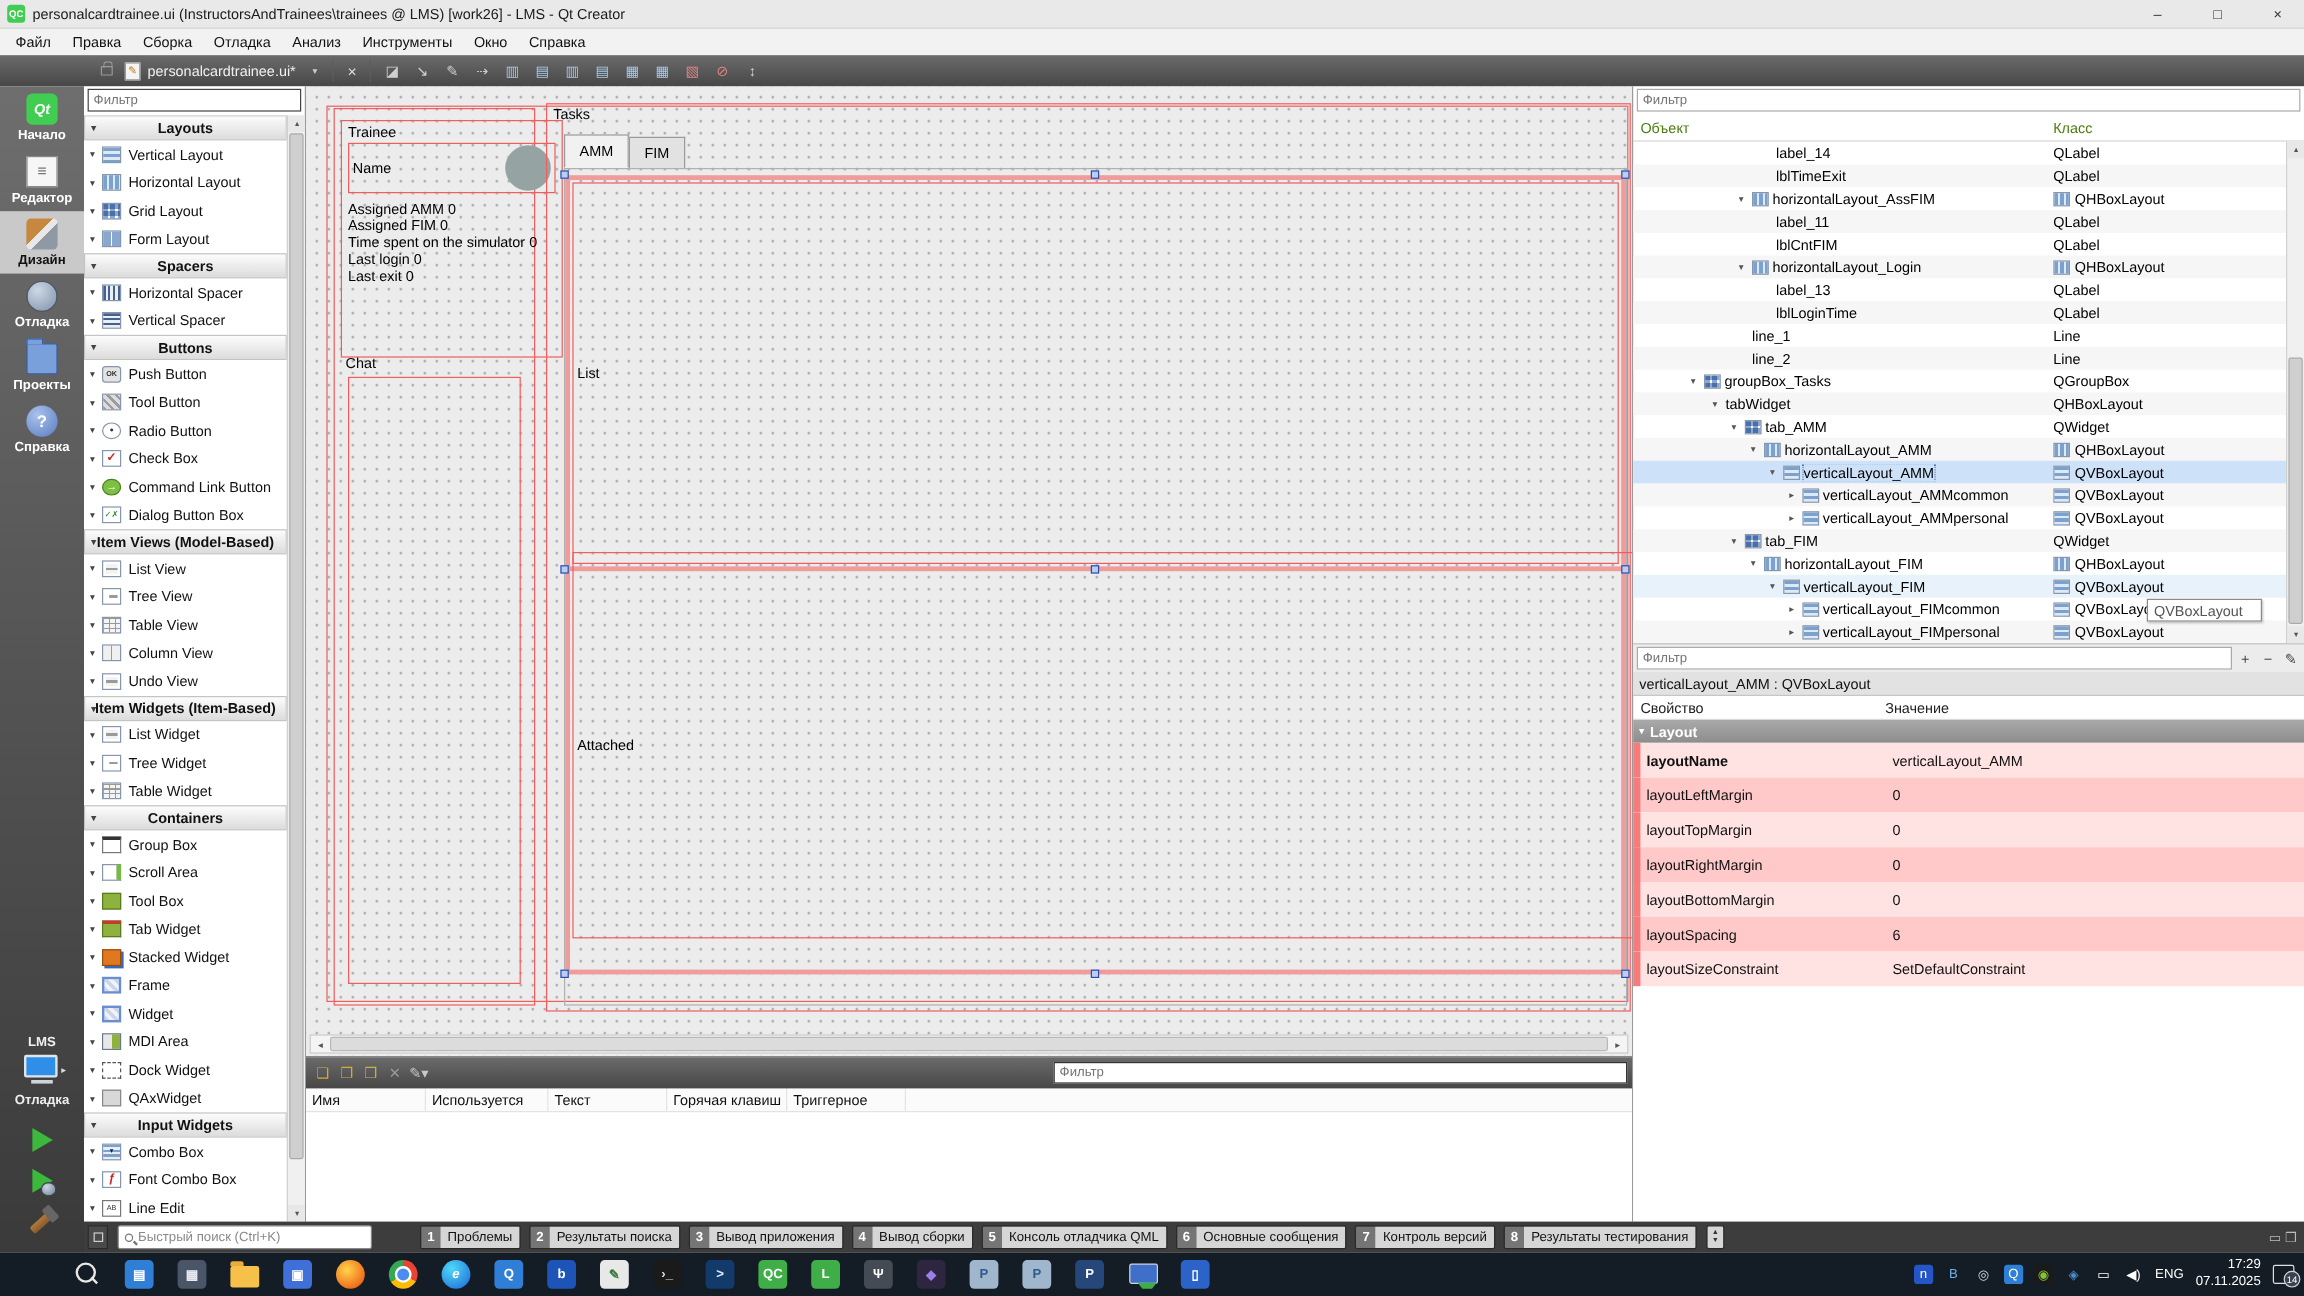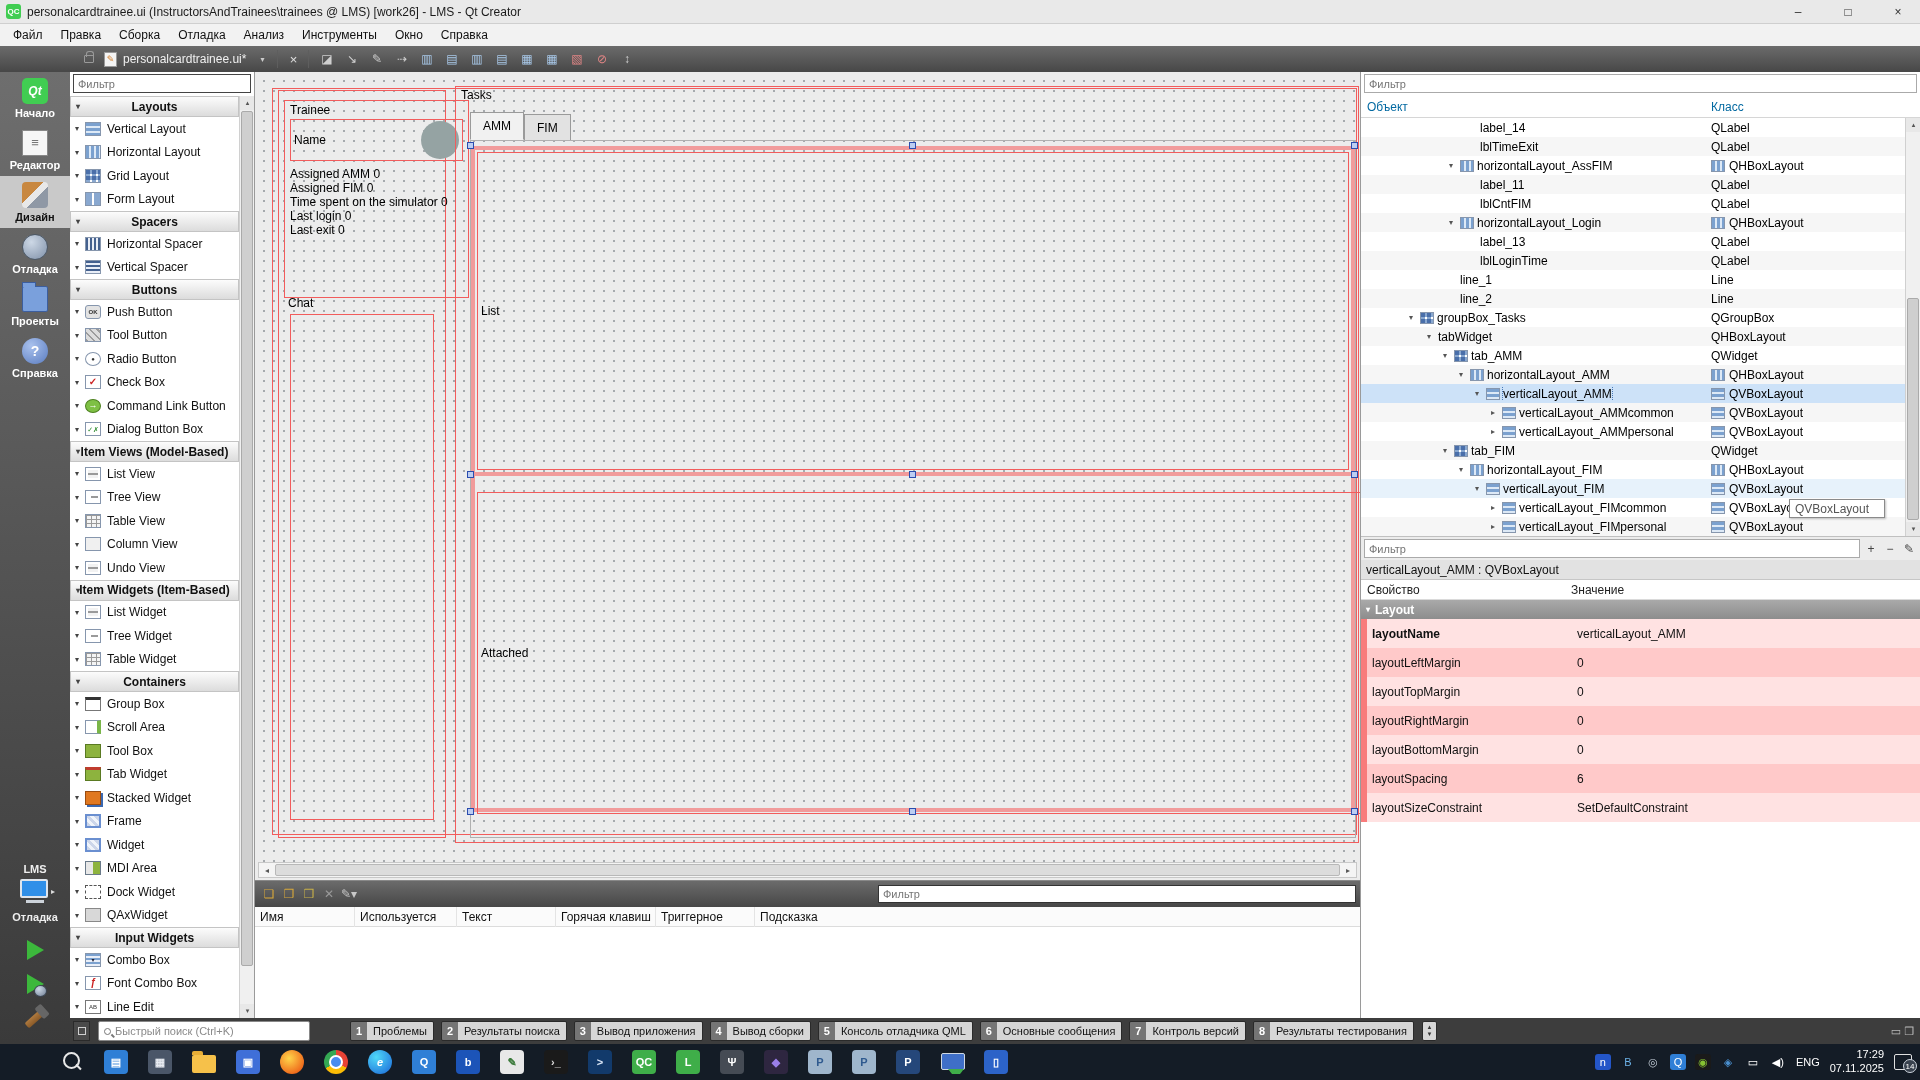--- a/index.html
+++ b/index.html
@@ -112,21 +112,21 @@
   .ae-header{height:20px;display:flex;align-items:center;background:#fbfbfb;border-bottom:1px solid #dcdcdc;flex:none}
   .ae-col{padding-left:5px;border-right:1px solid #e4e4e4;height:20px;display:flex;align-items:center;color:#111}
   .ae-body{flex:1;background:#fff}
   .ae-tabs{height:21px;background:#d6d6d6;border-top:1px solid #aaa;display:flex;align-items:flex-end;flex:none}
   .ae-tab{height:20px;display:flex;align-items:center;padding:0 12px;border-right:1px solid #b8b8b8;background:#dcdcdc;color:#222}
   .ae-tab.active{background:#f6f6f6;border-top:1px solid #999;border-right:1px solid #999}
   
   #rightpanel{position:absolute;left:1360px;top:72px;width:560px;height:946px;background:#fff;border-left:1px solid #9a9a9a;display:flex;flex-direction:column}
   .oi-filter{height:24px;padding:2px 3px;flex:none}
   .oi-filter input,.pe-filter input{width:100%;height:19px;border:1px solid #aaa;padding:0 4px;font:11px "Liberation Sans",sans-serif;color:#777}
-  .oi-head{height:22px;display:flex;align-items:center;border-bottom:1px solid #d6d6d6;flex:none;color:#0369a1}
+  .oi-head{height:22px;display:flex;align-items:center;border-bottom:1px solid #d6d6d6;flex:none;color:#4d7c0f}
   .oi-head .c1{flex:0 0 350px;padding-left:6px}
   .oi-tree{height:418px;overflow:hidden;position:relative;flex:none}
   .oi-row{display:flex;height:19px;align-items:center}
   .oi-row:nth-of-type(even){background:#f6f6f6}
   .oi-row.selected{background:#cde2f8}
   .oi-row.hovered{background:#e7f2fb}
   .oi-name{flex:0 0 350px;display:flex;align-items:center;gap:3px;overflow:hidden}
   .oi-cls{flex:1;display:flex;align-items:center;gap:4px;overflow:hidden}
   .exp{width:12px;text-align:center;color:#555;font-size:8px;flex:none}
   .oi-row .wicon{width:14px;height:12px}
@@ -639,21 +639,21 @@
         <span class="tab active">AMM</span><span class="tab">FIM</span>
       </span>
     </div>
     <div style="position:absolute;left:215px;top:68px;width:886px;height:698px;border:1px solid #b0b0b0"></div>
 
     <div class="selframe" style="left:216px;top:74px;width:884px;height:666px"></div>
     <div style="position:absolute;left:216px;top:400px;width:884px;height:4px;background:#f19b9b"></div>
     <div class="innerbox" style="left:222px;top:80px;width:872px;height:318px">
       <span>List</span>
     </div>
-    <div class="innerbox" style="left:222px;top:420px;width:1006px;height:322px">
+    <div class="innerbox" style="left:222px;top:388px;width:1006px;height:322px">
       <span>Attached</span>
     </div>
     <div class="hdl" style="left:212px;top:70px"></div>
     <div class="hdl" style="left:654px;top:70px"></div>
     <div class="hdl" style="left:1096px;top:70px"></div>
     <div class="hdl" style="left:212px;top:399px"></div>
     <div class="hdl" style="left:654px;top:399px"></div>
     <div class="hdl" style="left:1096px;top:399px"></div>
     <div class="hdl" style="left:212px;top:736px"></div>
     <div class="hdl" style="left:654px;top:736px"></div>
@@ -676,21 +676,20 @@
           <span class="ae-tool i-configure-actions" style="color: rgb(200, 200, 200);">✎▾</span>
       </span>
       <input readonly="" placeholder="Фильтр" style="">
     </div>
     <div class="ae-header">
       <span class="ae-col" style="width:100px">Имя</span>
       <span class="ae-col" style="width:102px">Используется</span>
       <span class="ae-col" style="width:99px">Текст</span>
       <span class="ae-col" style="width:100px">Горячая клавиш</span>
       <span class="ae-col" style="width:99px">Триггерное</span>
-      <span class="ae-col" style="flex:1;border-right:none">Подсказка</span>
     </div>
     <div class="ae-body"></div>
   </div>
 
   <div id="rightpanel">
     <div class="oi-filter">
       <input readonly="" placeholder="Фильтр" style="">
     </div>
     <div class="oi-head">
       <span class="c1">Объект</span>

